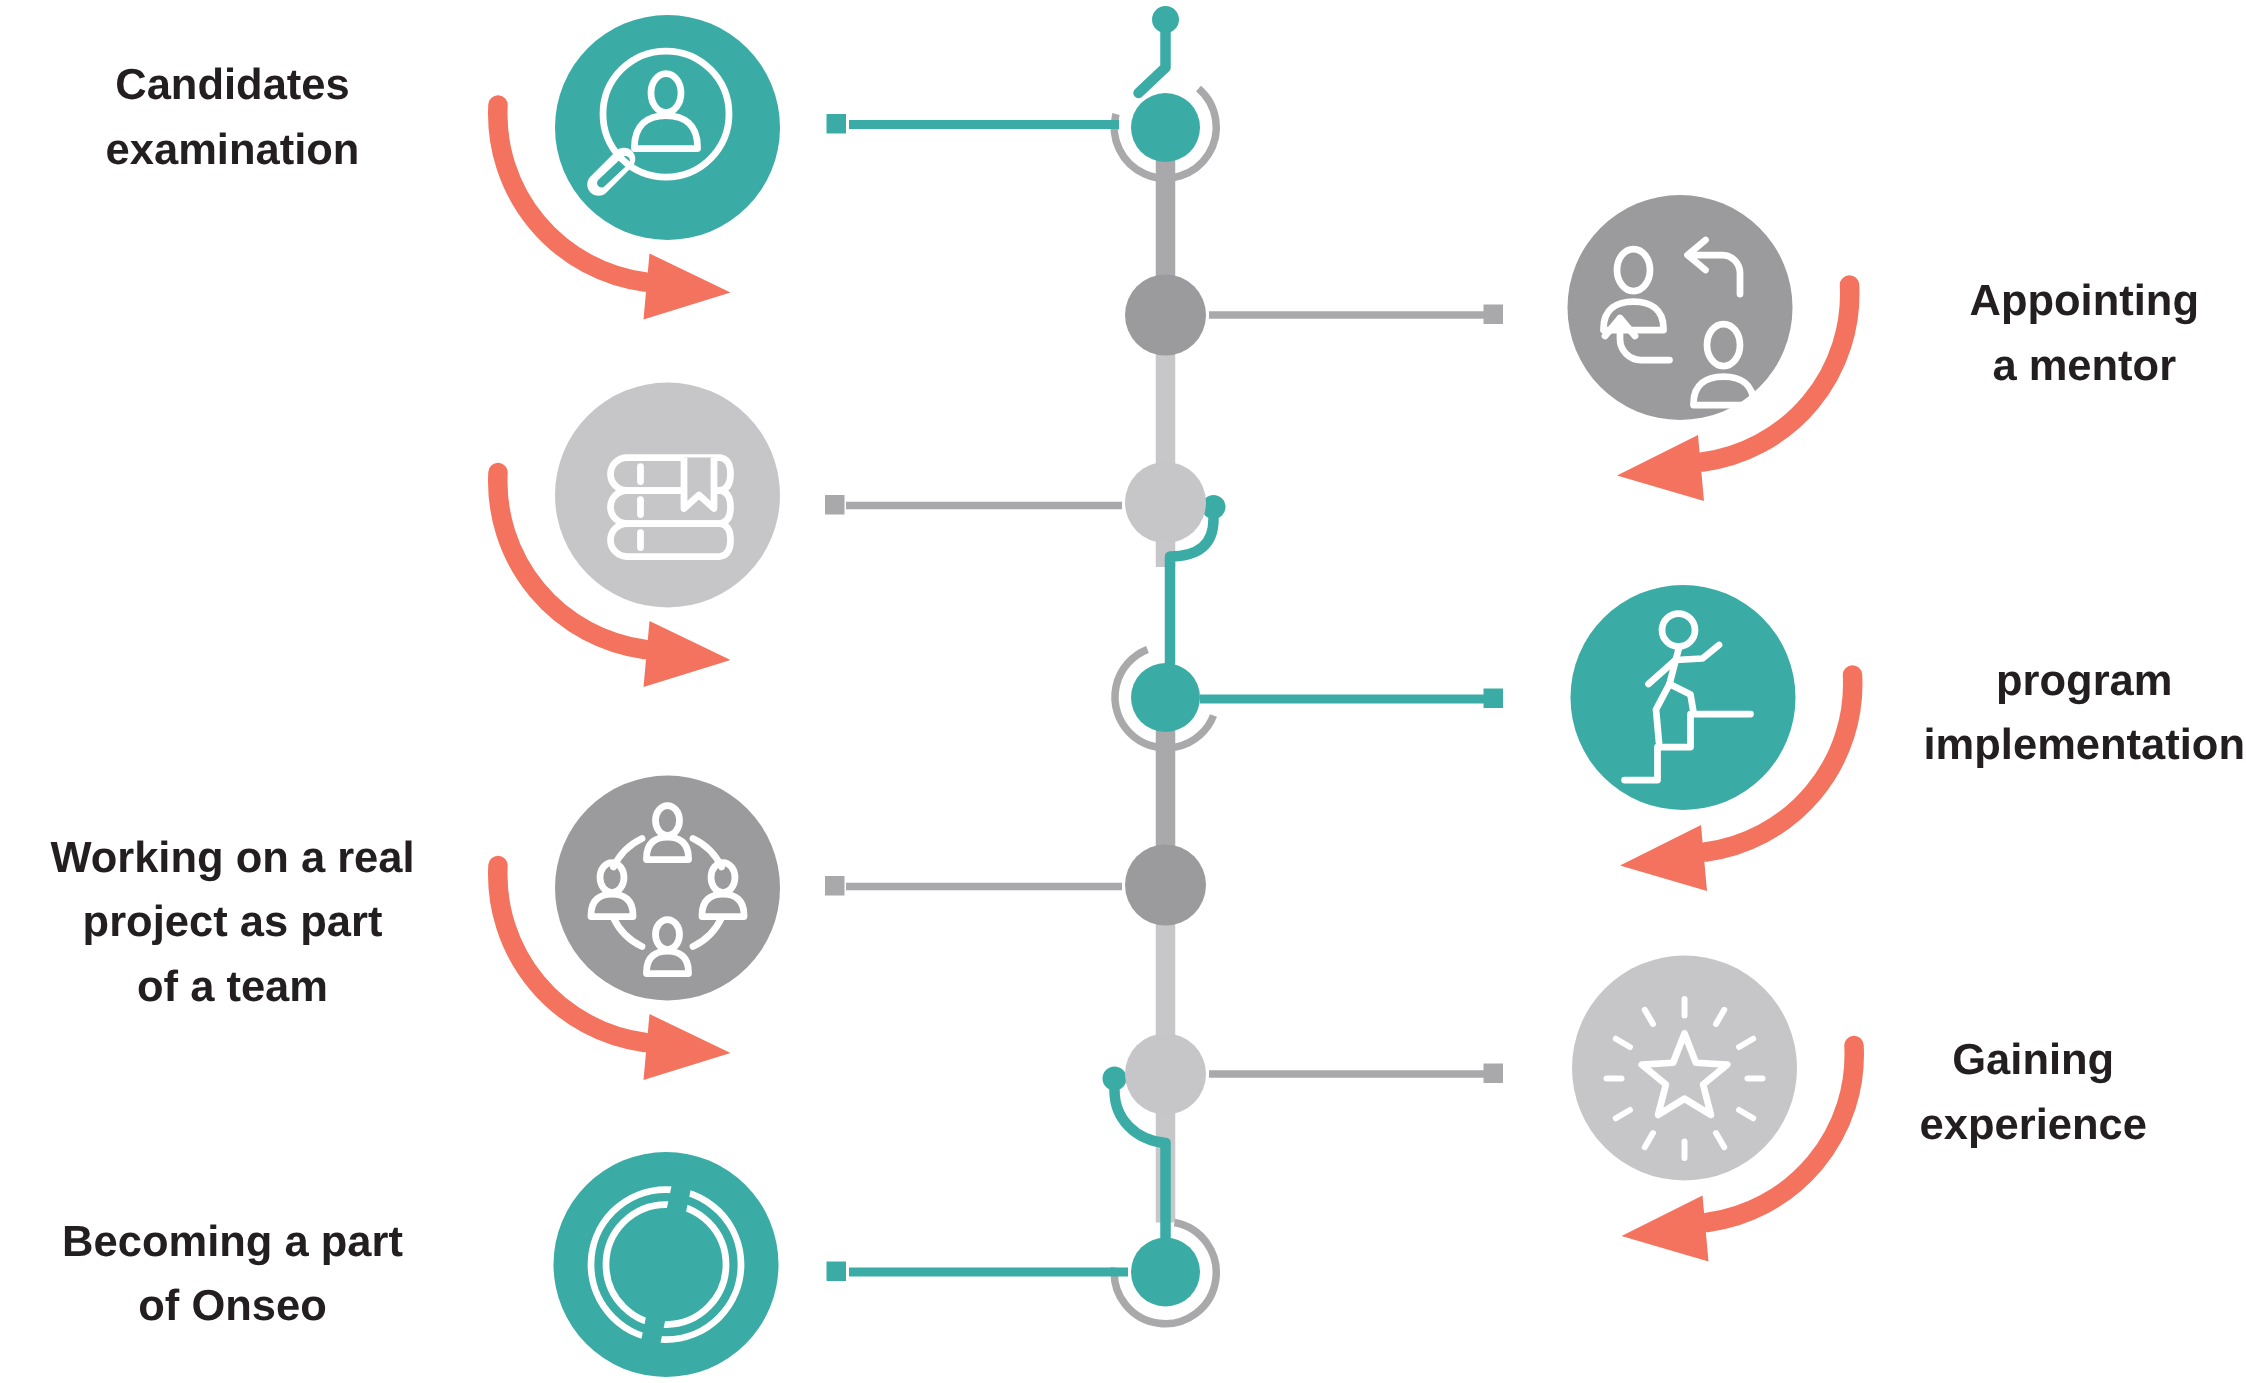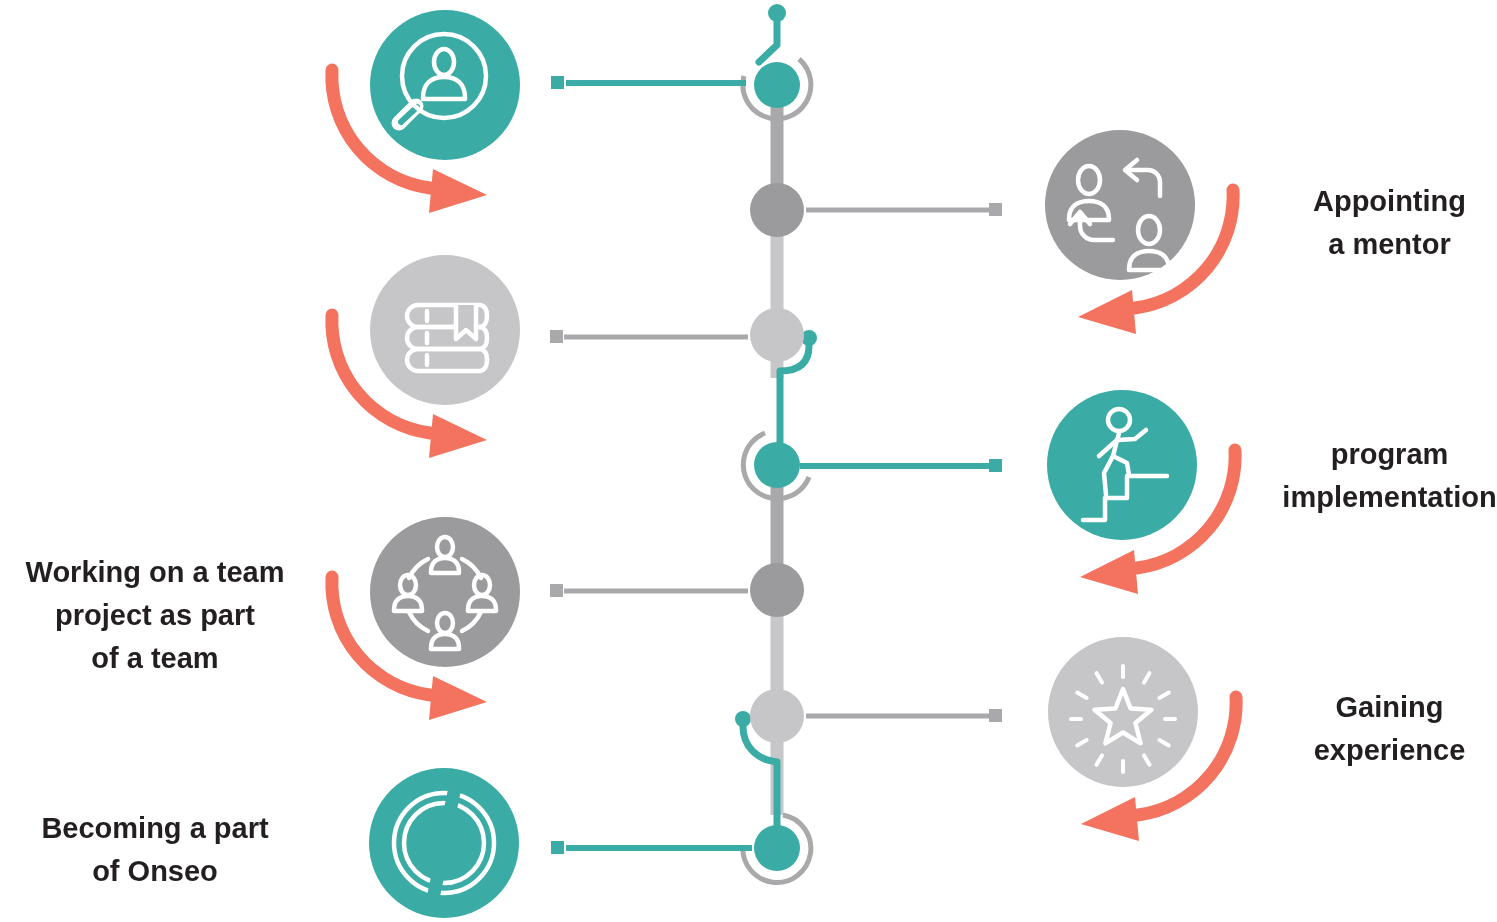--- a/index.html
+++ b/index.html
@@ -214,39 +214,43 @@
 
   <div class="icon-circle teal" style="left:369px;top:768px;">
     <svg viewBox="0 0 150 150">
       <circle class="icon-stroke" cx="75" cy="75" r="50"></circle>
       <circle class="icon-stroke" cx="75" cy="75" r="40"></circle>
       <line class="cut-teal" x1="80" y1="48" x2="88" y2="10"></line>
       <line class="cut-teal" x1="70" y1="102" x2="62" y2="140"></line>
     </svg>
   </div>
 
+  <div class="step-label" style="left:15px;top:36px;width:280px;">
+    <span>Candidates</span>
+    <span>examination</span>
+  </div>
 
   <div class="step-label" style="left:1282px;top:180px;width:215px;">
     <span>Appointing</span>
     <span>a mentor</span>
   </div>
 
 
   <div class="step-label" style="left:1282px;top:433px;width:215px;">
     <span>program</span>
     <span>implementation</span>
   </div>
 
   <div class="step-label" style="left:0px;top:551px;width:310px;">
-    <span>Working on a team</span>
+    <span>Working on a real</span>
     <span>project as part</span>
     <span>of a team</span>
   </div>
 
-  <div class="step-label" style="left:1282px;top:686px;width:215px;">
+  <div class="step-label" style="left:1248px;top:686px;width:215px;">
     <span>Gaining</span>
     <span>experience</span>
   </div>
 
   <div class="step-label" style="left:10px;top:807px;width:290px;">
     <span>Becoming a part</span>
     <span>of Onseo</span>
   </div>
 
 </div>

